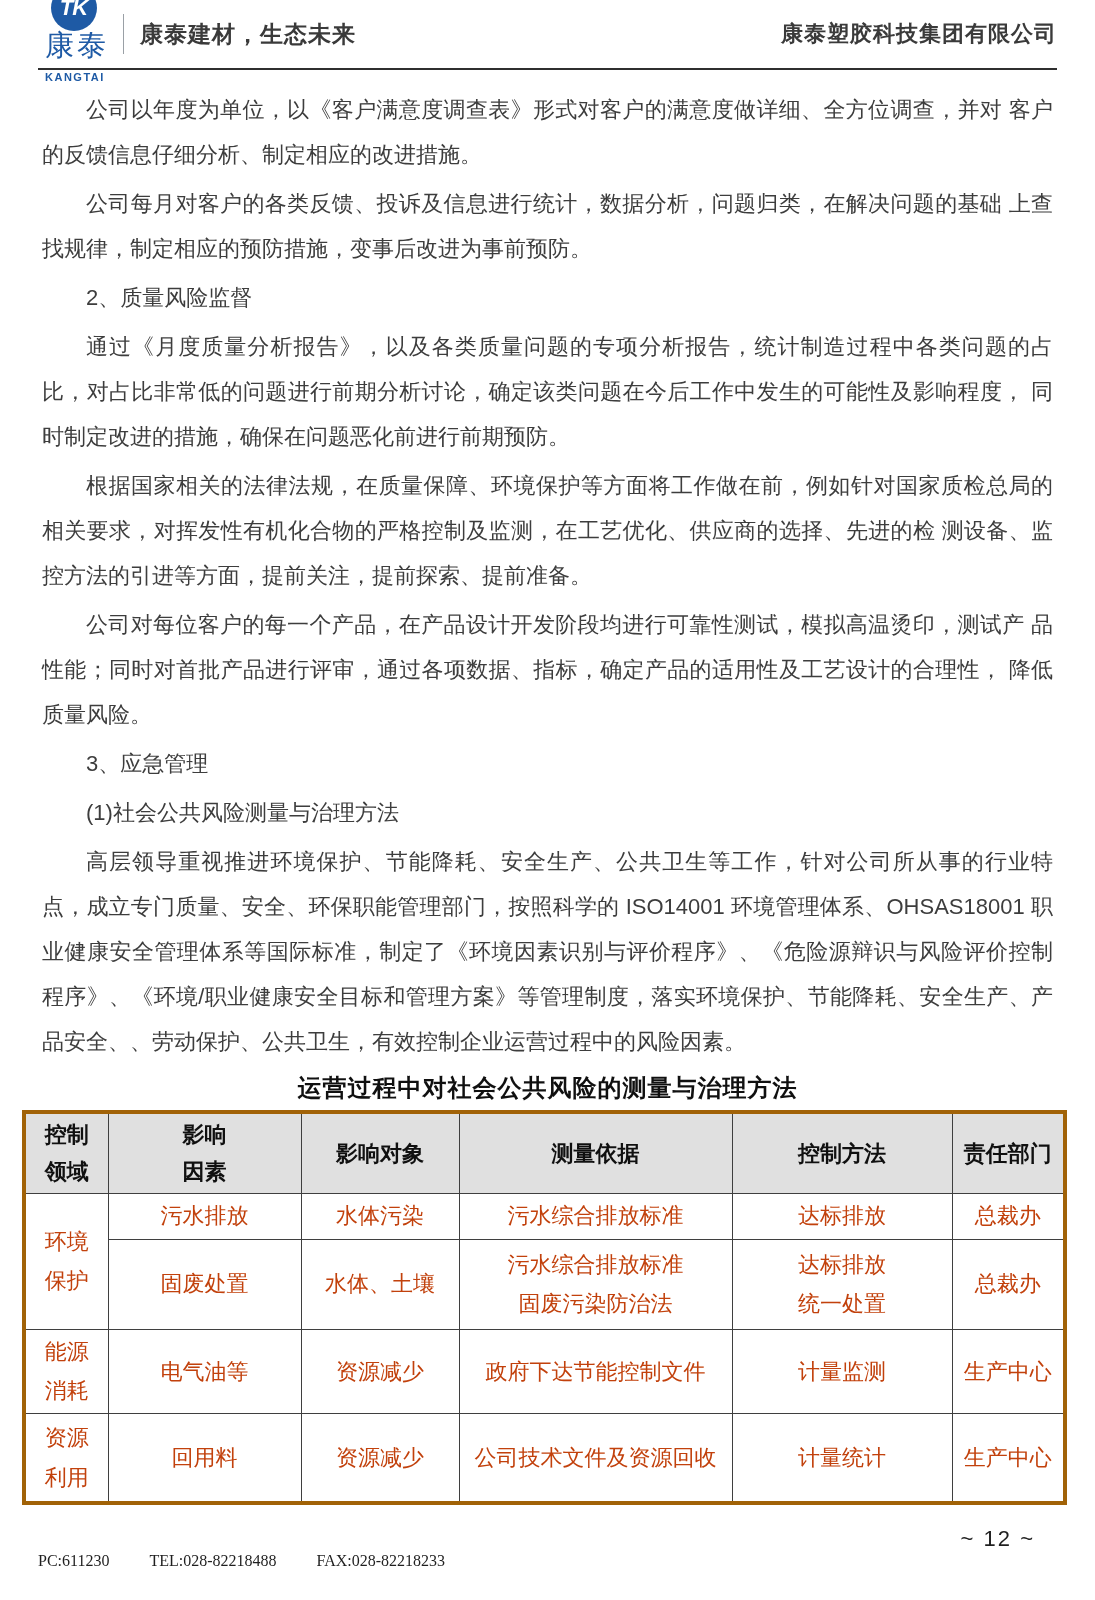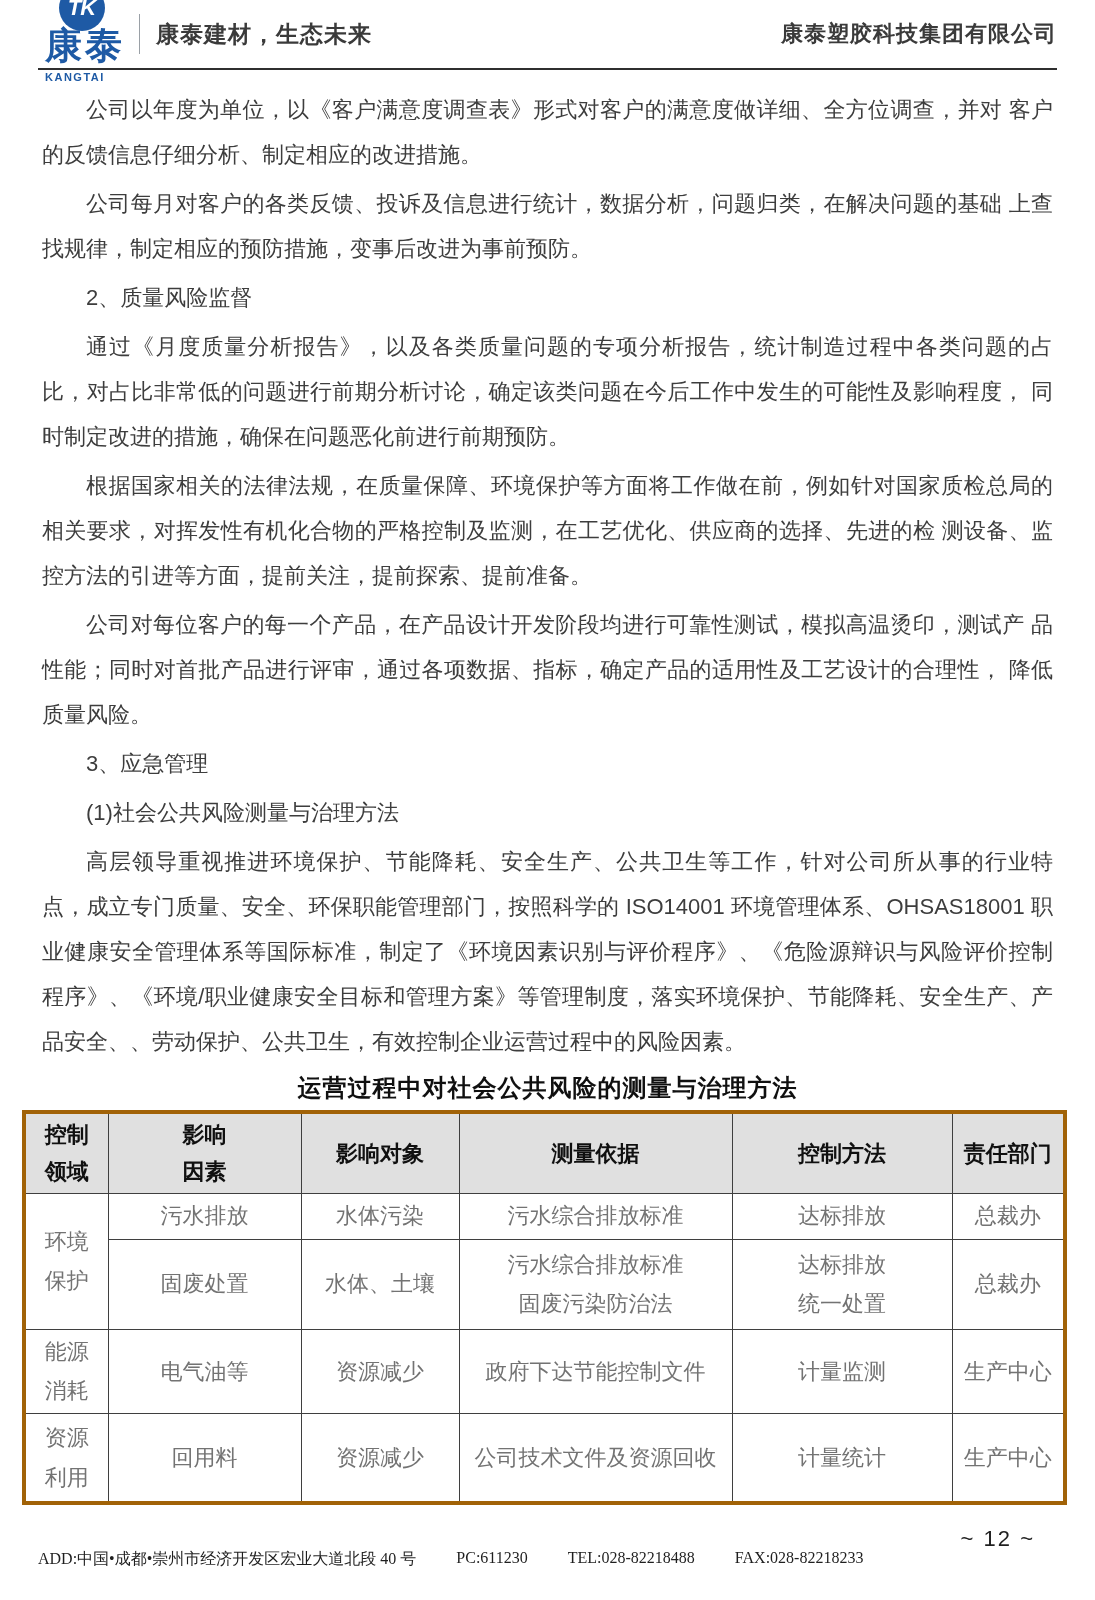--- a/index.html
+++ b/index.html
@@ -30,22 +30,22 @@
     display: flex; align-items: center; justify-content: center;
     font-style: italic;
     font-weight: bold;
     font-size: 22px;
     letter-spacing: -1px;
     flex: 0 0 auto;
   }
   .logo-text { margin-left: 7px; line-height: 1; }
   .logo-cn {
     color: #1e5aa5;
-    font-weight: bold;
-    font-size: 37px;
+    font-weight: normal;
+    font-size: 29px;
     letter-spacing: 3px;
     line-height: 29px;
   }
   .logo-en {
     color: #1e5aa5;
     font-weight: bold;
     font-size: 11px;
     letter-spacing: 1.5px;
     margin-top: 12px;
   }
@@ -109,21 +109,21 @@
   }
   .risk-table th {
     background: #e0e0e0;
     font-size: 22px;
     font-weight: bold;
     color: #101010;
     line-height: 1.7;
   }
   .risk-table td {
     font-size: 22px;
-    color: #737373;
+    color: #c2410c;
     line-height: 1.8;
   }
   tr.hdr { height: 72px; }
   tr.r1  { height: 46px; }
   tr.r2  { height: 90px; margin-top: 36px; }
   tr.r3  { height: 78px; }
   tr.r4  { height: 90px; }
 
   
   .footer-info {
@@ -235,21 +235,20 @@
           <td>公司技术文件及资源回收</td>
           <td>计量统计</td>
           <td>生产中心</td>
         </tr>
       </tbody>
     </table>
   </main>
 
   <footer>
     <div class="footer-info">
-      <span>ADD:中国•成都•崇州市经济开发区宏业大道北段 40 号</span>
       <span>PC:611230</span>
       <span>TEL:028-82218488</span>
       <span>FAX:028-82218233</span>
     </div>
     <div class="page-number">~ 12 ~</div>
   </footer>
 
 </div>
 
 </body></html>

